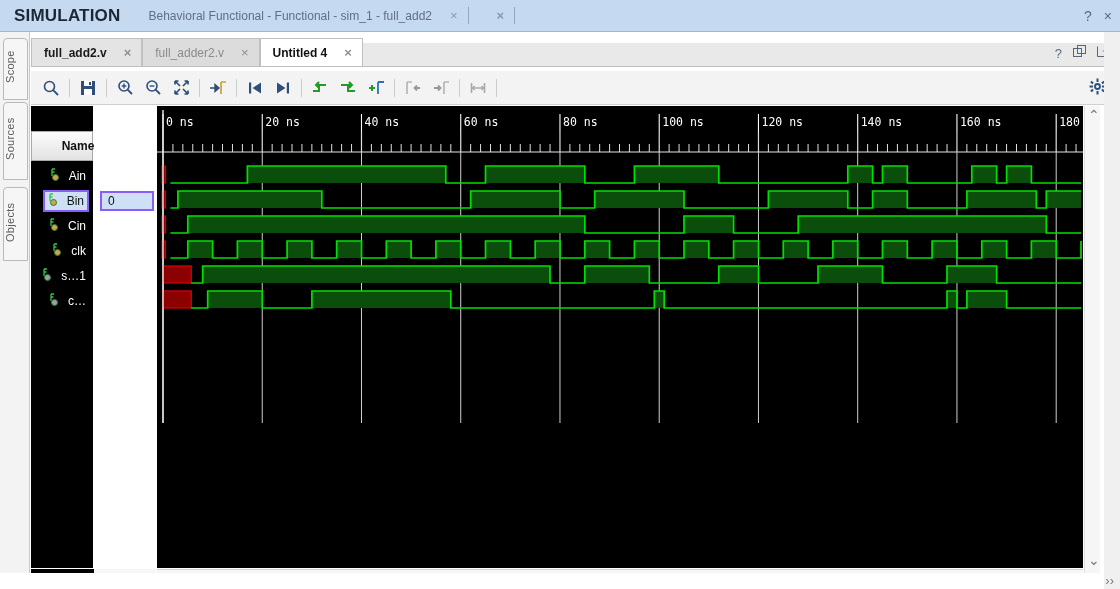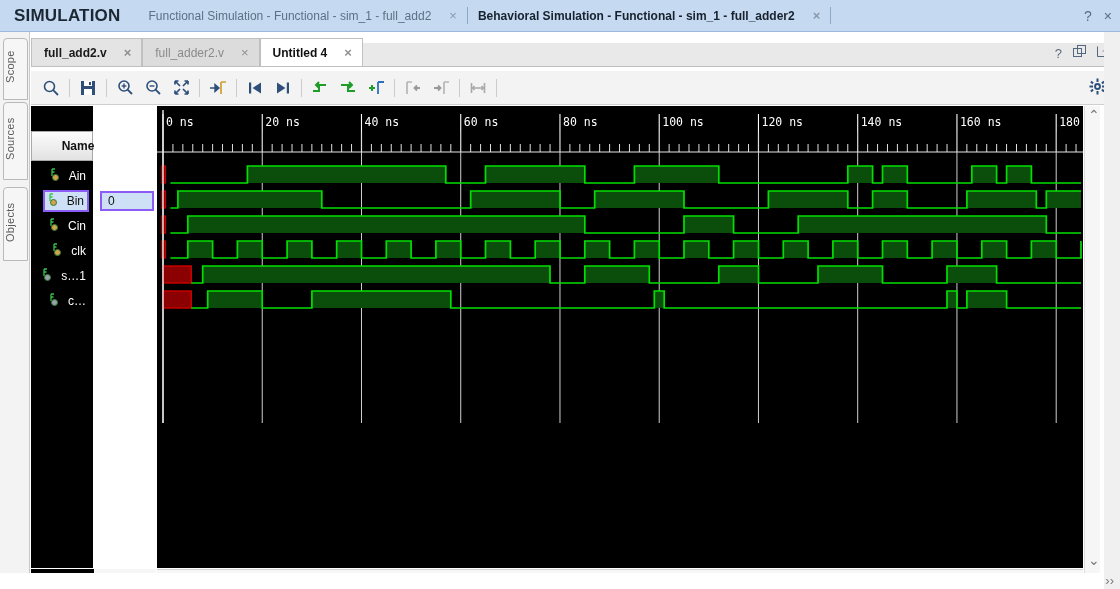--- a/index.html
+++ b/index.html
@@ -170,26 +170,25 @@
     position: absolute; right: 2px; bottom: 0px; color: #7a7a7a; font-size: 13px;
   }
 </style>
 </head>
 <body>
 
 <div id="topbar">
   <div id="sim-label">SIMULATION</div>
 
   <div class="top-tab">
-    <span>Functional Simulation - Functional - sim_1 - full_add2</span>
+    <span>Behavioral Functional - Functional - sim_1 - full_add2</span>
     <span class="xclose">×</span>
   </div>
   <div class="tab-sep"></div>
   <div class="top-tab active">
-    <span>Behavioral Simulation - Functional - sim_1 - full_adder2</span>
     <span class="xclose">×</span>
   </div>
   <div class="tab-sep"></div>
 
   <div id="top-right">
     <span>?</span>
     <span>×</span>
   </div>
 </div>
 

